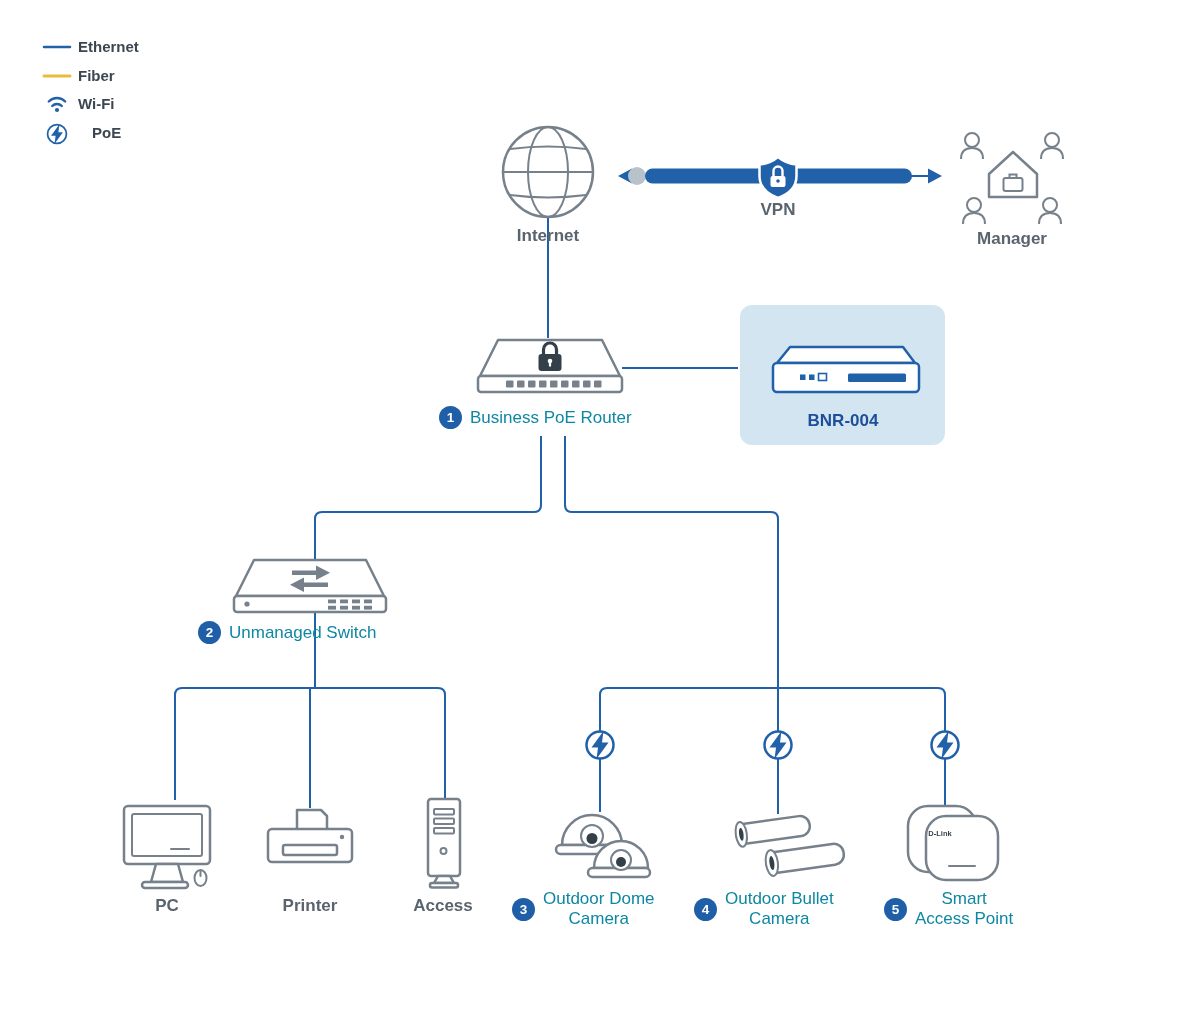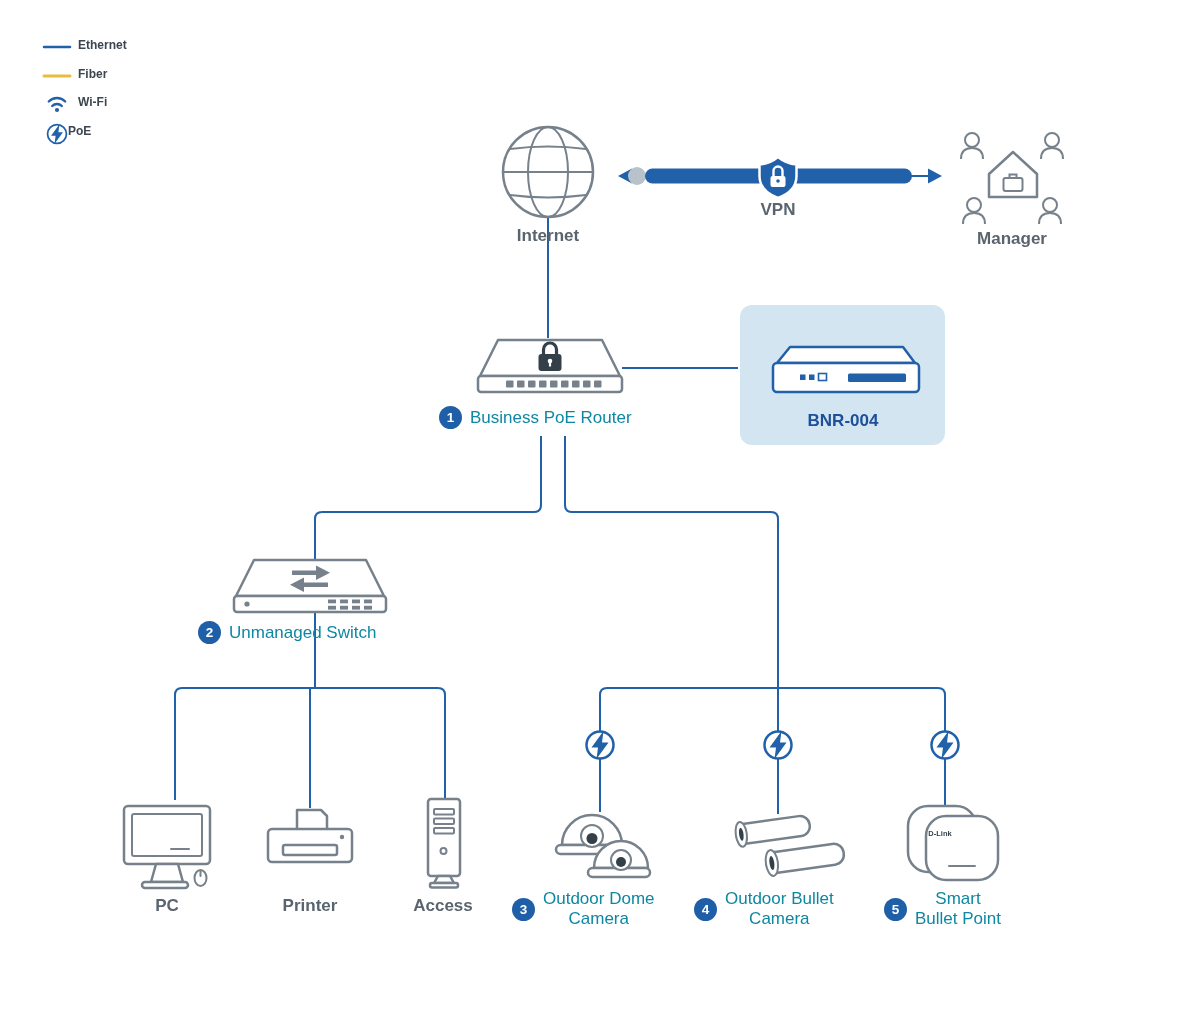--- a/index.html
+++ b/index.html
@@ -3,21 +3,21 @@
 <meta charset="utf-8">
 <style>
   *{margin:0;padding:0;box-sizing:border-box}
   body{background:#fff;font-family:"Liberation Sans","DejaVu Sans",sans-serif}
   .stage{position:relative;width:1200px;height:1034px;background:#fff;overflow:hidden}
   .canvas{position:absolute;left:0;top:0}
   .callout{position:absolute;left:740px;top:305px;width:205px;height:140px;border-radius:12px;
            background:var(--c-callout_bg,#d3e5f0)}
   .lbl{position:absolute;font-weight:700;font-size:17px;color:var(--c-label,#5a646e);white-space:nowrap}
   .center{transform:translateX(-50%)}
-  .legend-lbl{font-size:12px;font-weight:600;color:#3c4650}
+  .legend-lbl{font-size:15px;font-weight:600;color:#3c4650}
   .teal{color:var(--c-teal,#0e87a2);font-weight:400;font-size:17px;white-space:nowrap}
   .product{color:var(--c-product_blue,#1d4f9a)}
   .row{position:absolute;display:flex;align-items:center;gap:8px}
   .badge{width:23px;height:23px;border-radius:50%;background:var(--c-badge,#1f5fa8);color:#fff;
          font-size:13.5px;font-weight:700;display:flex;align-items:center;justify-content:center;flex-shrink:0}
   .lines{display:flex;flex-direction:column;align-items:center;line-height:20px}
   svg .ln{stroke:var(--c-line,#2161a9);stroke-width:2;fill:none}
   svg .dev{stroke:var(--c-device,#76818b);stroke-width:2.5;fill:#fff;stroke-linejoin:round;stroke-linecap:round}
   svg .dev2{stroke:var(--c-device,#76818b);stroke-width:2;fill:#fff}
   svg .devln{stroke:var(--c-device,#76818b);stroke-width:2;fill:none;stroke-linecap:round}
@@ -231,21 +231,21 @@
       <rect class="dev" x="908" y="806" width="68" height="66" rx="20"></rect>
       <rect class="dev" x="926" y="816" width="72" height="64" rx="20"></rect>
       <path class="devln" d="M949 866 H975"></path>
       <text class="brand" x="940" y="836" text-anchor="middle">D-Link</text>
     </g>
   </svg>
 
   <div class="lbl legend-lbl" style="left:78px;top:38px">Ethernet</div>
   <div class="lbl legend-lbl" style="left:78px;top:67px">Fiber</div>
   <div class="lbl legend-lbl" style="left:78px;top:95px">Wi-Fi</div>
-  <div class="lbl legend-lbl" style="left:68px;top:124px">PoE</div>
+  <div class="lbl legend-lbl" style="left:92px;top:124px">PoE</div>
 
   <div class="lbl center" style="left:548px;top:226px">Internet</div>
   <div class="lbl center" style="left:778px;top:200px">VPN</div>
   <div class="lbl center" style="left:1012px;top:229px">Manager</div>
 
   <div class="row" style="left:439px;top:406px">
     <span class="badge">1</span>
     <span class="teal">Business PoE Router</span>
   </div>
 
@@ -273,17 +273,17 @@
     <div class="lines">
       <div class="teal">Outdoor Bullet</div>
       <div class="teal">Camera</div>
     </div>
   </div>
 
   <div class="row" style="left:884px;top:889px">
     <span class="badge">5</span>
     <div class="lines">
       <div class="teal">Smart</div>
-      <div class="teal">Bullet Point</div>
+      <div class="teal">Access Point</div>
     </div>
   </div>
 
 </div>
 
 </body></html>

